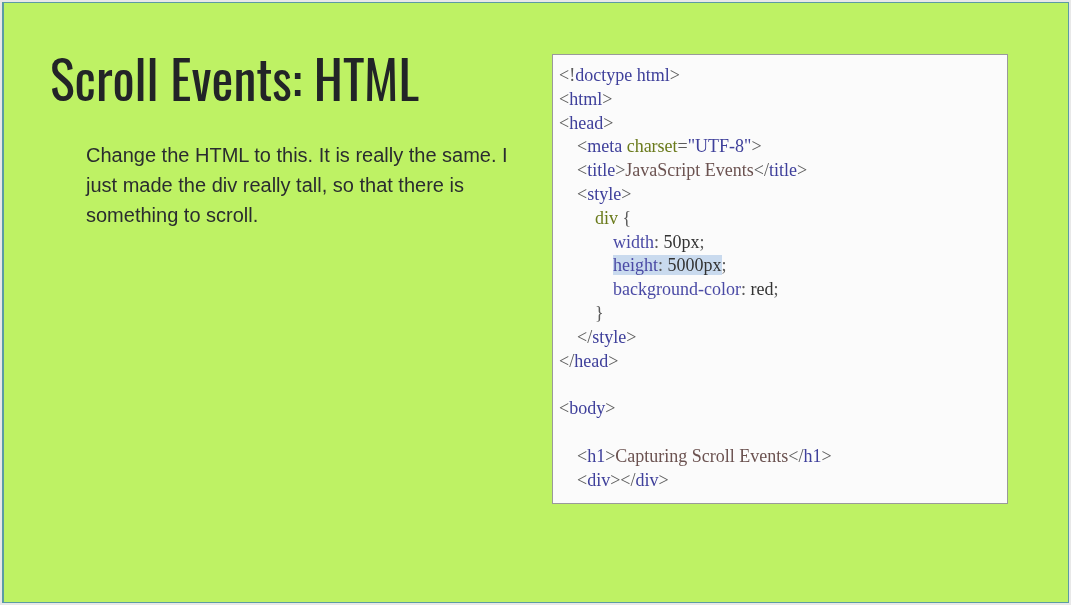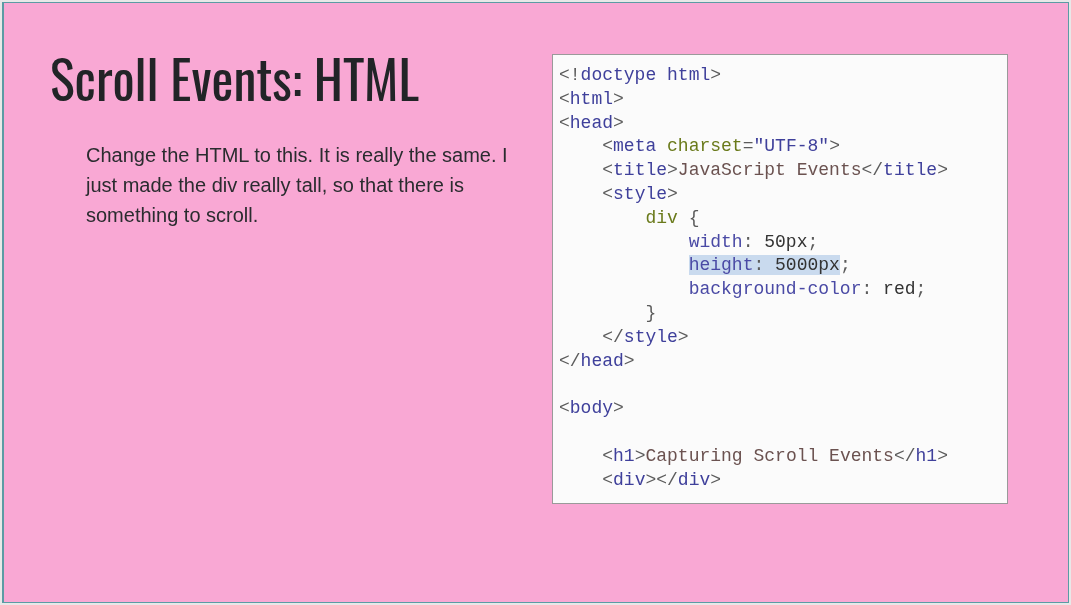--- a/index.html
+++ b/index.html
@@ -8,21 +8,21 @@
     width: 1071px;
     height: 605px;
     background: #e8e8e8;
     font-family: "Helvetica Neue", Helvetica, Arial, sans-serif;
   }
   .frame {
     box-sizing: border-box;
     width: 1067px;
     height: 601px;
     margin: 2px;
-    background: #f9a8d4;
+    background: #bef264;
     border: 1px solid #5c9ba4;
     border-left-width: 2px;
     position: relative;
   }
   .content {
     position: absolute;
     left: 46px;
     top: 48px;
     width: 470px;
   }
@@ -47,21 +47,21 @@
     position: absolute;
     left: 548px;
     top: 51px;
     width: 456px;
     height: 450px;
     border: 1px solid #9a9a9a;
     background: #fbfbfb;
     box-sizing: border-box;
   }
   .code {
-    font-family: Liberation Mono, monospace;
+    font-family: Liberation Serif, serif;
     font-size: 18px;
     line-height: 23.8px;
     white-space: pre;
     color: #333;
     padding: 9px 8px 0 6px;
   }
   .t-brkt   { color: #5b5b5b; }
   .t-tag    { color: #3f409b; }
   .t-attr   { color: #6a7a1b; }
   .t-str    { color: #3f409b; }

